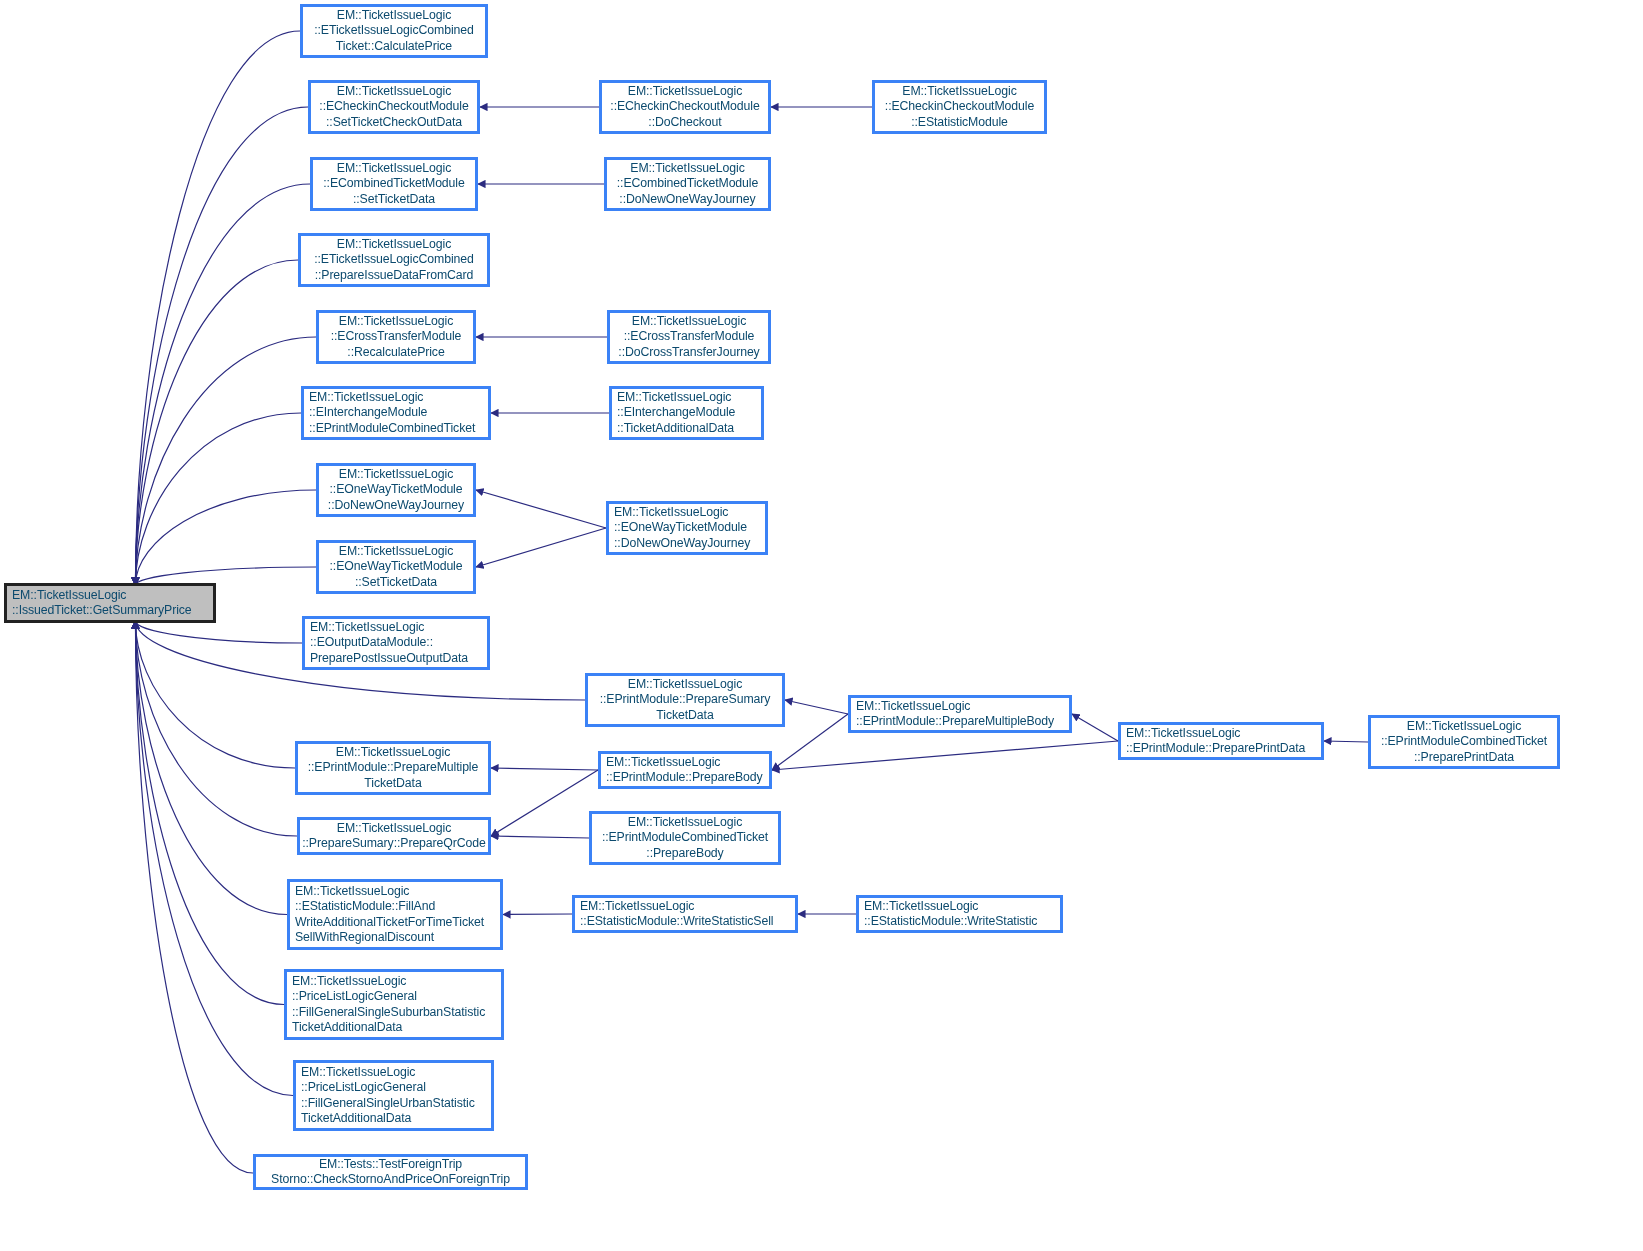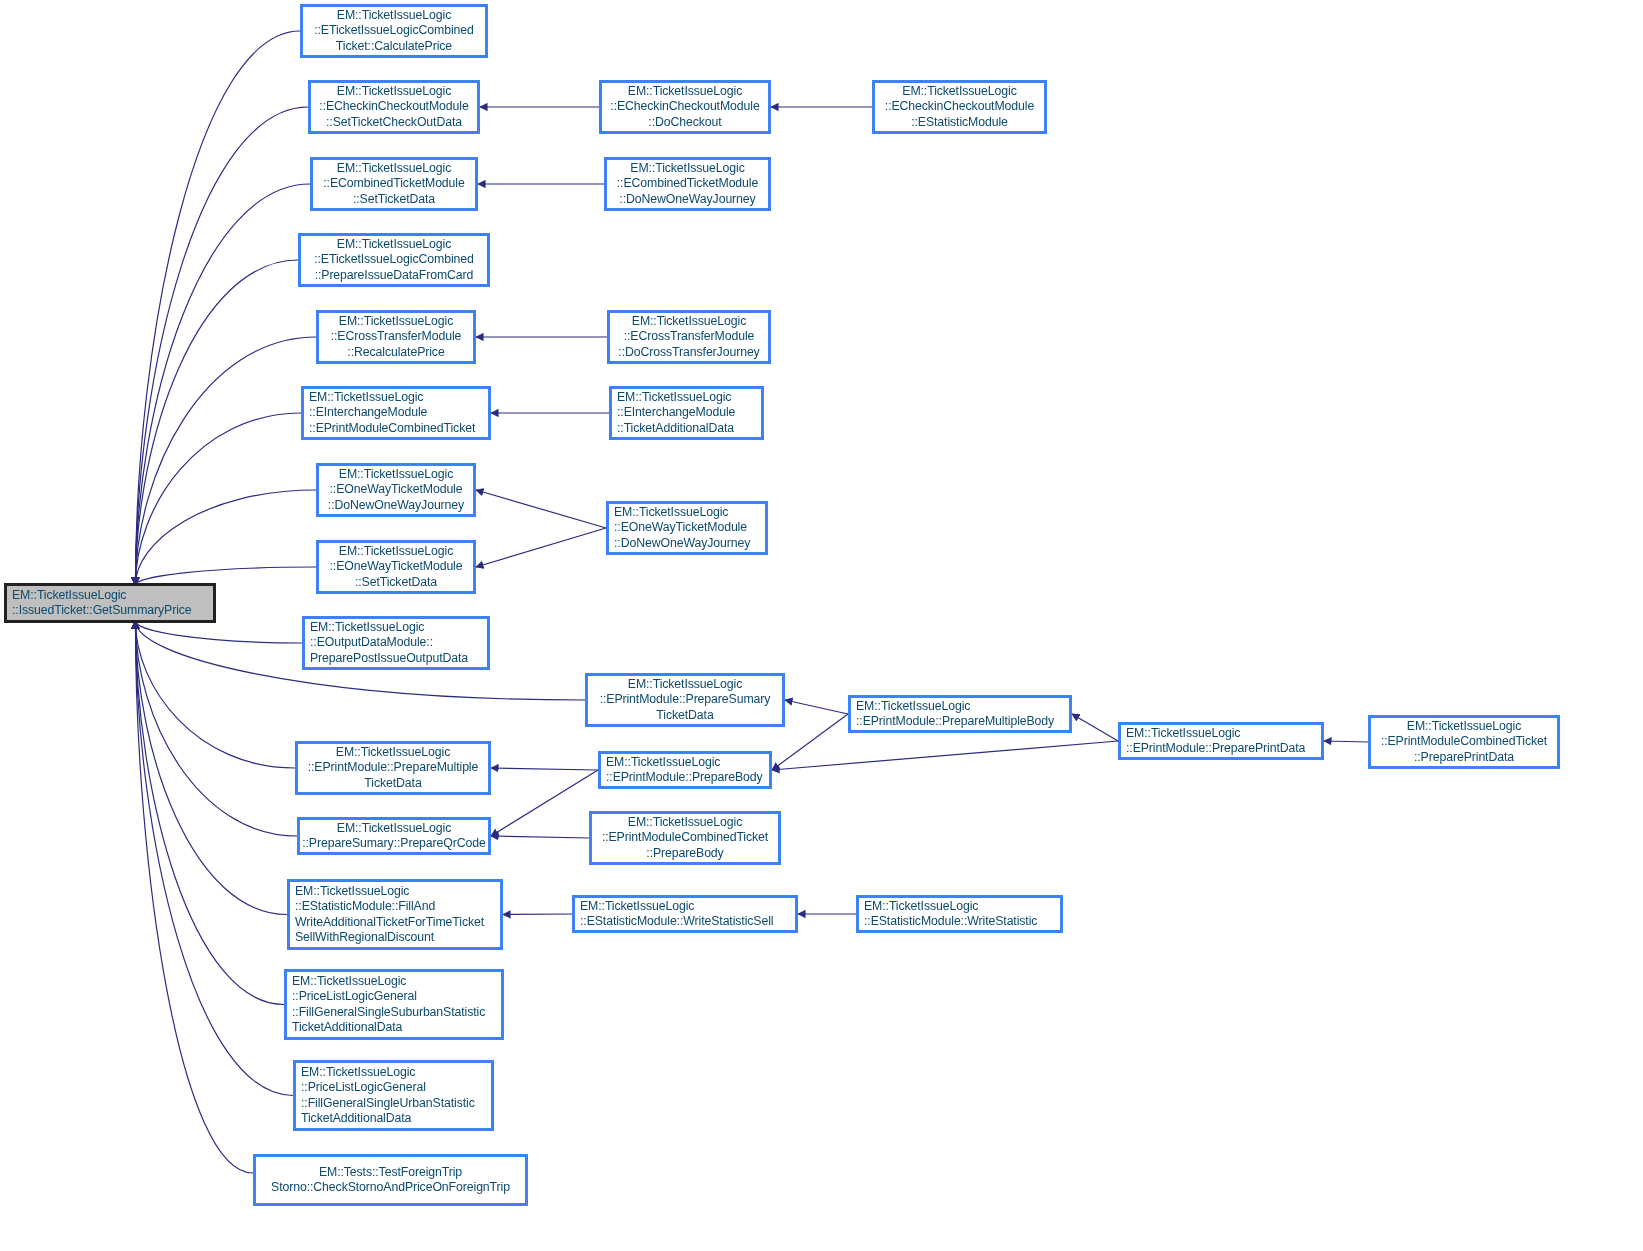--- a/index.html
+++ b/index.html
@@ -115,15 +115,15 @@
       <div class="node" style="left: 598px; top: 751px; width: 174px; height: 38px; text-align: left; align-items: flex-start; padding-left: 5px;"><span class="nline">EM::TicketIssueLogic</span><span class="nline">::EPrintModule::PrepareBody</span></div>
       <div class="node" style="left: 1118px; top: 722px; width: 206px; height: 38px; text-align: left; align-items: flex-start; padding-left: 5px;"><span class="nline">EM::TicketIssueLogic</span><span class="nline">::EPrintModule::PreparePrintData</span></div>
       <div class="node" style="left: 1368px; top: 715px; width: 192px; height: 54px;"><span class="nline">EM::TicketIssueLogic</span><span class="nline">::EPrintModuleCombinedTicket</span><span class="nline">::PreparePrintData</span></div>
       <div class="node" style="left: 297px; top: 817px; width: 194px; height: 38px;"><span class="nline">EM::TicketIssueLogic</span><span class="nline">::PrepareSumary::PrepareQrCode</span></div>
       <div class="node" style="left: 589px; top: 811px; width: 192px; height: 54px;"><span class="nline">EM::TicketIssueLogic</span><span class="nline">::EPrintModuleCombinedTicket</span><span class="nline">::PrepareBody</span></div>
       <div class="node" style="left: 287px; top: 879px; width: 216px; height: 71px; text-align: left; align-items: flex-start; padding-left: 5px;"><span class="nline">EM::TicketIssueLogic</span><span class="nline">::EStatisticModule::FillAnd</span><span class="nline">WriteAdditionalTicketForTimeTicket</span><span class="nline">SellWithRegionalDiscount</span></div>
       <div class="node" style="left: 572px; top: 895px; width: 226px; height: 38px; text-align: left; align-items: flex-start; padding-left: 5px;"><span class="nline">EM::TicketIssueLogic</span><span class="nline">::EStatisticModule::WriteStatisticSell</span></div>
       <div class="node" style="left: 856px; top: 895px; width: 207px; height: 38px; text-align: left; align-items: flex-start; padding-left: 5px;"><span class="nline">EM::TicketIssueLogic</span><span class="nline">::EStatisticModule::WriteStatistic</span></div>
       <div class="node" style="left: 284px; top: 969px; width: 220px; height: 71px; text-align: left; align-items: flex-start; padding-left: 5px;"><span class="nline">EM::TicketIssueLogic</span><span class="nline">::PriceListLogicGeneral</span><span class="nline">::FillGeneralSingleSuburbanStatistic</span><span class="nline">TicketAdditionalData</span></div>
       <div class="node" style="left: 293px; top: 1060px; width: 201px; height: 71px; text-align: left; align-items: flex-start; padding-left: 5px;"><span class="nline">EM::TicketIssueLogic</span><span class="nline">::PriceListLogicGeneral</span><span class="nline">::FillGeneralSingleUrbanStatistic</span><span class="nline">TicketAdditionalData</span></div>
-      <div class="node" style="left: 253px; top: 1154px; width: 275px; height: 52px;"><span class="nline">EM::Tests::TestForeignTrip</span><span class="nline">Storno::CheckStornoAndPriceOnForeignTrip</span></div>
+      <div class="node" style="left: 253px; top: 1154px; width: 275px; height: 36px;"><span class="nline">EM::Tests::TestForeignTrip</span><span class="nline">Storno::CheckStornoAndPriceOnForeignTrip</span></div>
     </div>
 </div>
 
 </body></html>

